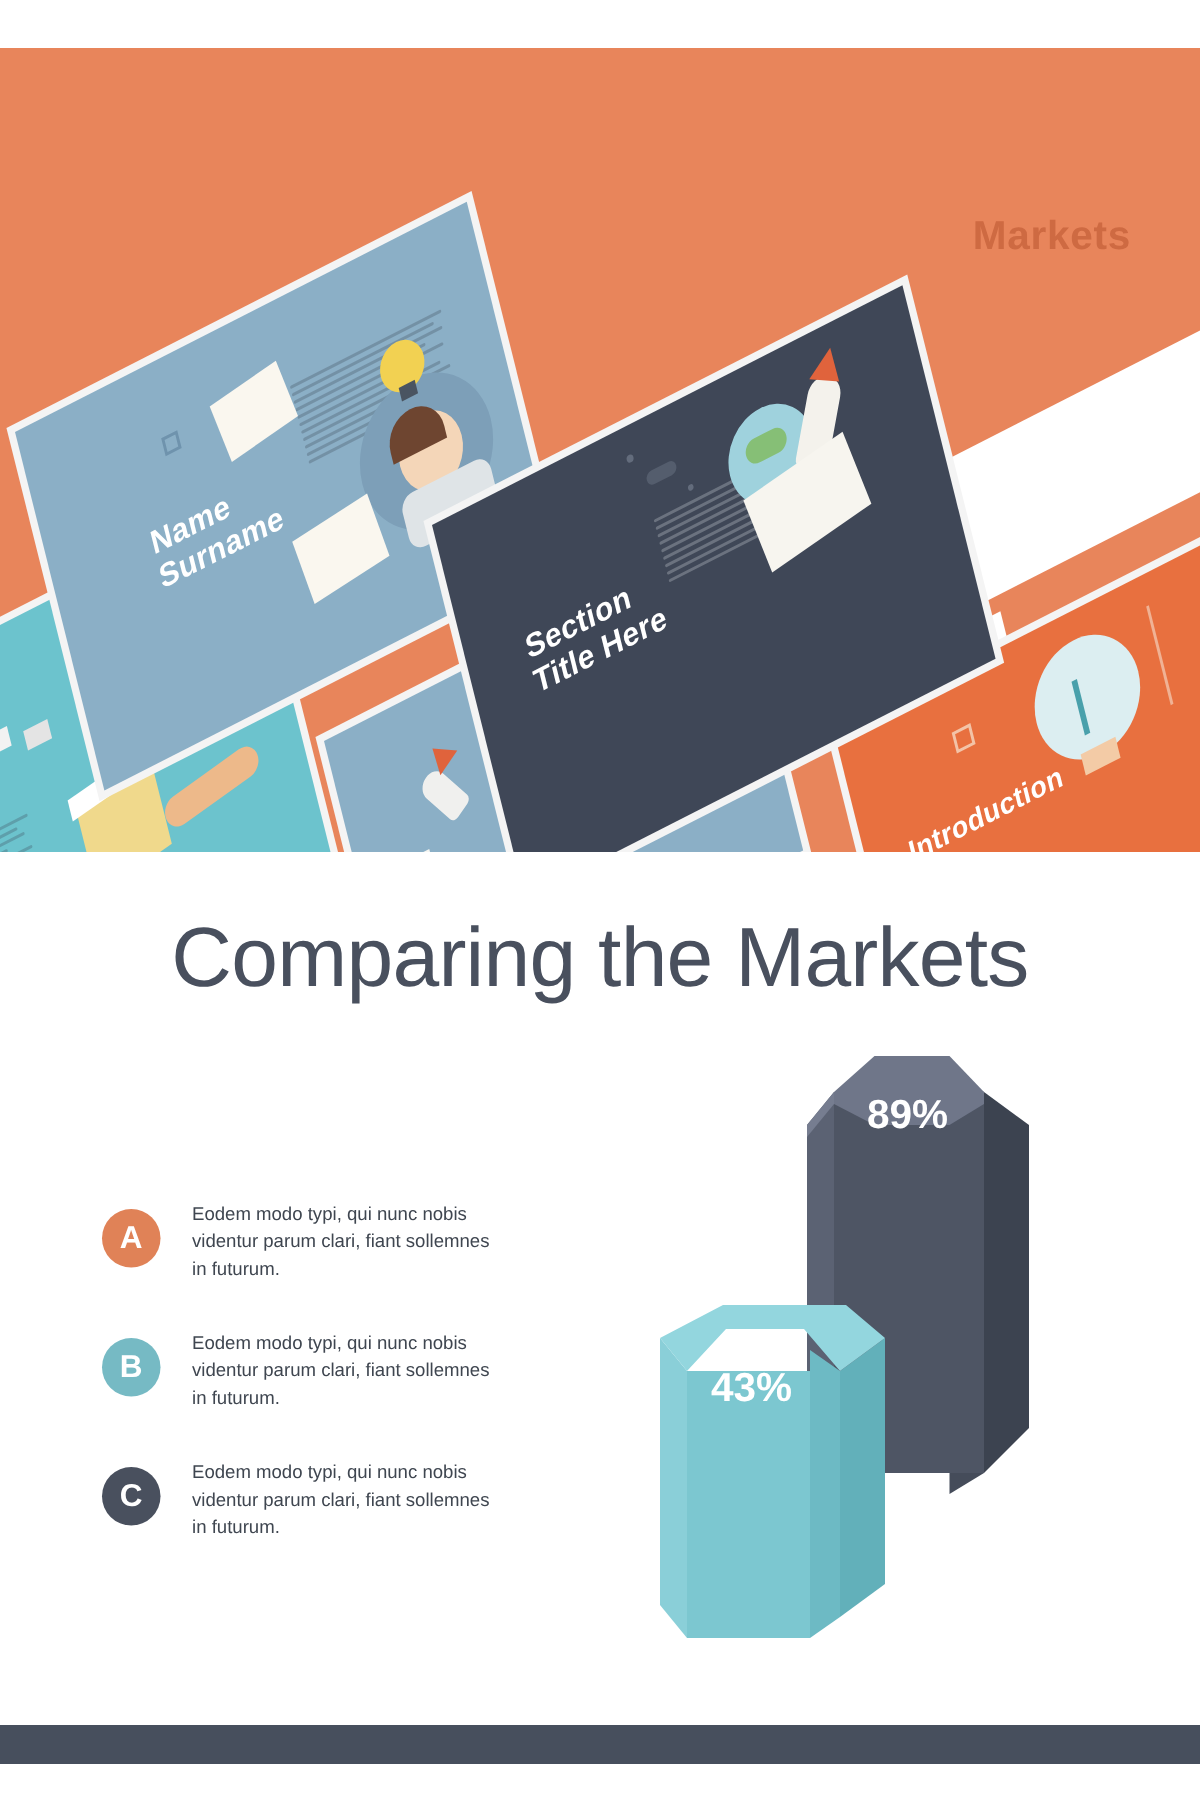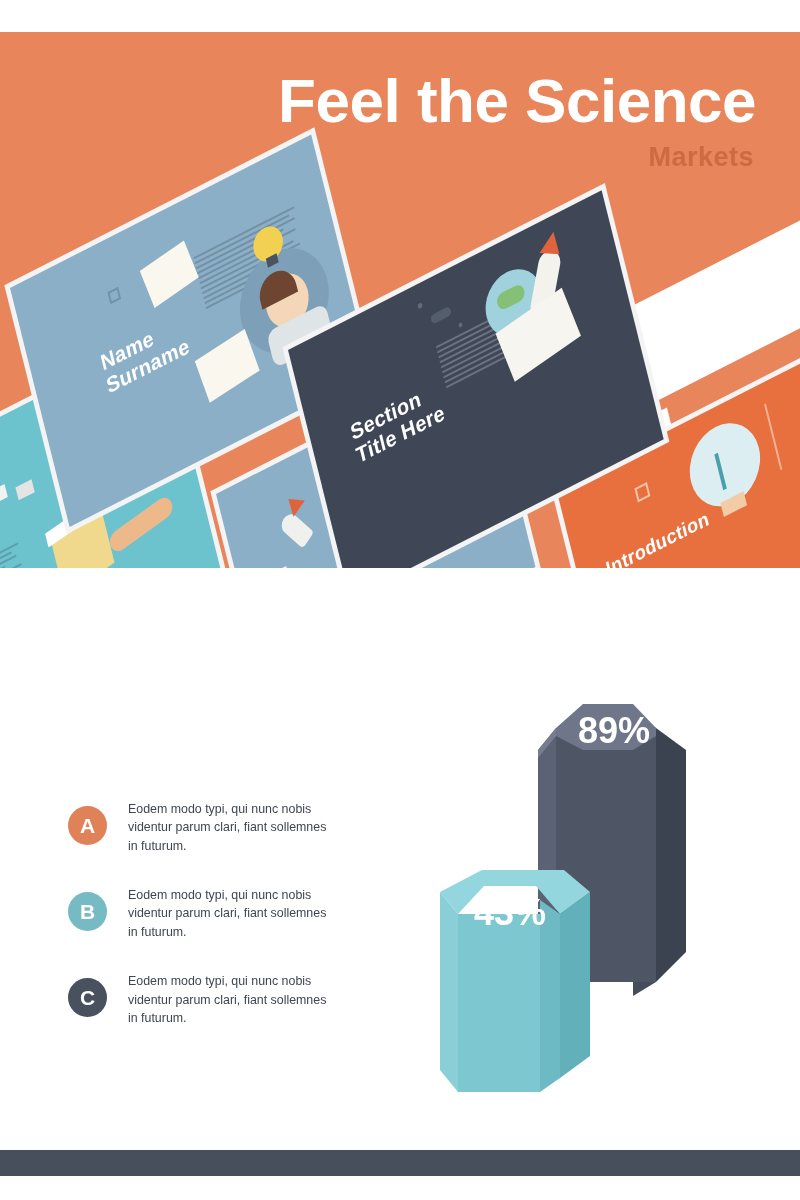--- a/index.html
+++ b/index.html
@@ -146,24 +146,25 @@
   
   #chart {
     position: absolute;
     left: 440px; top: 690px;
     width: 300px; height: 420px;
   }
   .prism { position: absolute; }
   .prism .label {
     position: absolute;
     color: #ffffff;
-    font-size: 36px;
+    font-size: 27px;
     font-weight: bold;
     z-index: 6;
     pointer-events: none;
+    margin-top: 18px;
   }
 
   
   #footer-bar {
     position: absolute;
     left: 0; top: 1150px;
     width: 800px; height: 26px;
     background: #474f5d;
   }
 </style>
@@ -271,24 +272,24 @@
         <div class="rect" style="left:262px; top:28px; width:24px; height:56px; background:#f4f2ec; border-radius:12px 12px 5px 5px; transform:rotate(28deg);"></div>
         <div class="tri" style="left:278px; top:14px; border-left:11px solid transparent; border-right:11px solid transparent; border-bottom:20px solid #e0633c; transform:rotate(28deg);"></div>
         <div class="rect" style="left:214px; top:74px; width:78px; height:52px; background:#f7f5ef; transform:rotate(-8deg);"></div>
         <div class="circ" style="left:140px; top:18px; width:5px; height:5px; background:#636c7c;"></div>
         <div class="circ" style="left:176px; top:54px; width:4px; height:4px; background:#636c7c;"></div>
         <div class="rect" style="left:150px; top:34px; width:22px; height:9px; background:#545d6d; border-radius:5px;"></div>
       </div>
 
     </div>
 
-    <div id="hero-title">Feel the Science</div>
     <div id="hero-subtitle">Markets</div>
   </div>
 
+  <h1 id="section-title">Comparing the Markets</h1>
 
   <div id="legend">
     <div class="legend-row">
       <div class="legend-badge" style="background:#e08257;">A</div>
       <div class="legend-text">Eodem modo typi, qui nunc nobis videntur parum clari, fiant sollemnes in futurum.</div>
     </div>
     <div class="legend-row">
       <div class="legend-badge" style="background:#76bac4;">B</div>
       <div class="legend-text">Eodem modo typi, qui nunc nobis videntur parum clari, fiant sollemnes in futurum.</div>
     </div>

